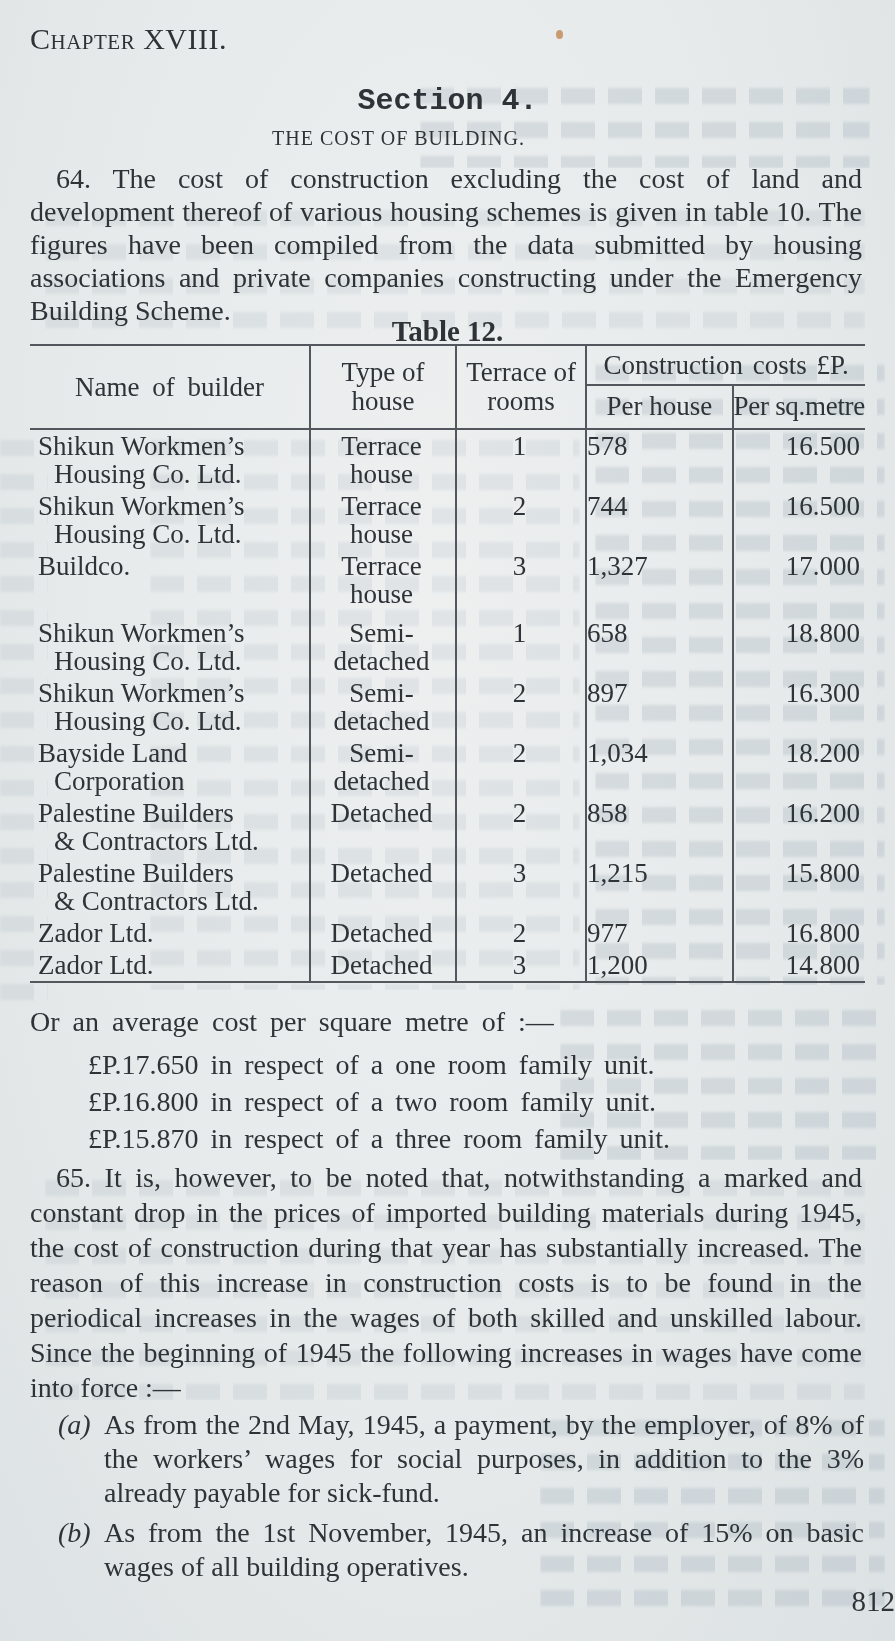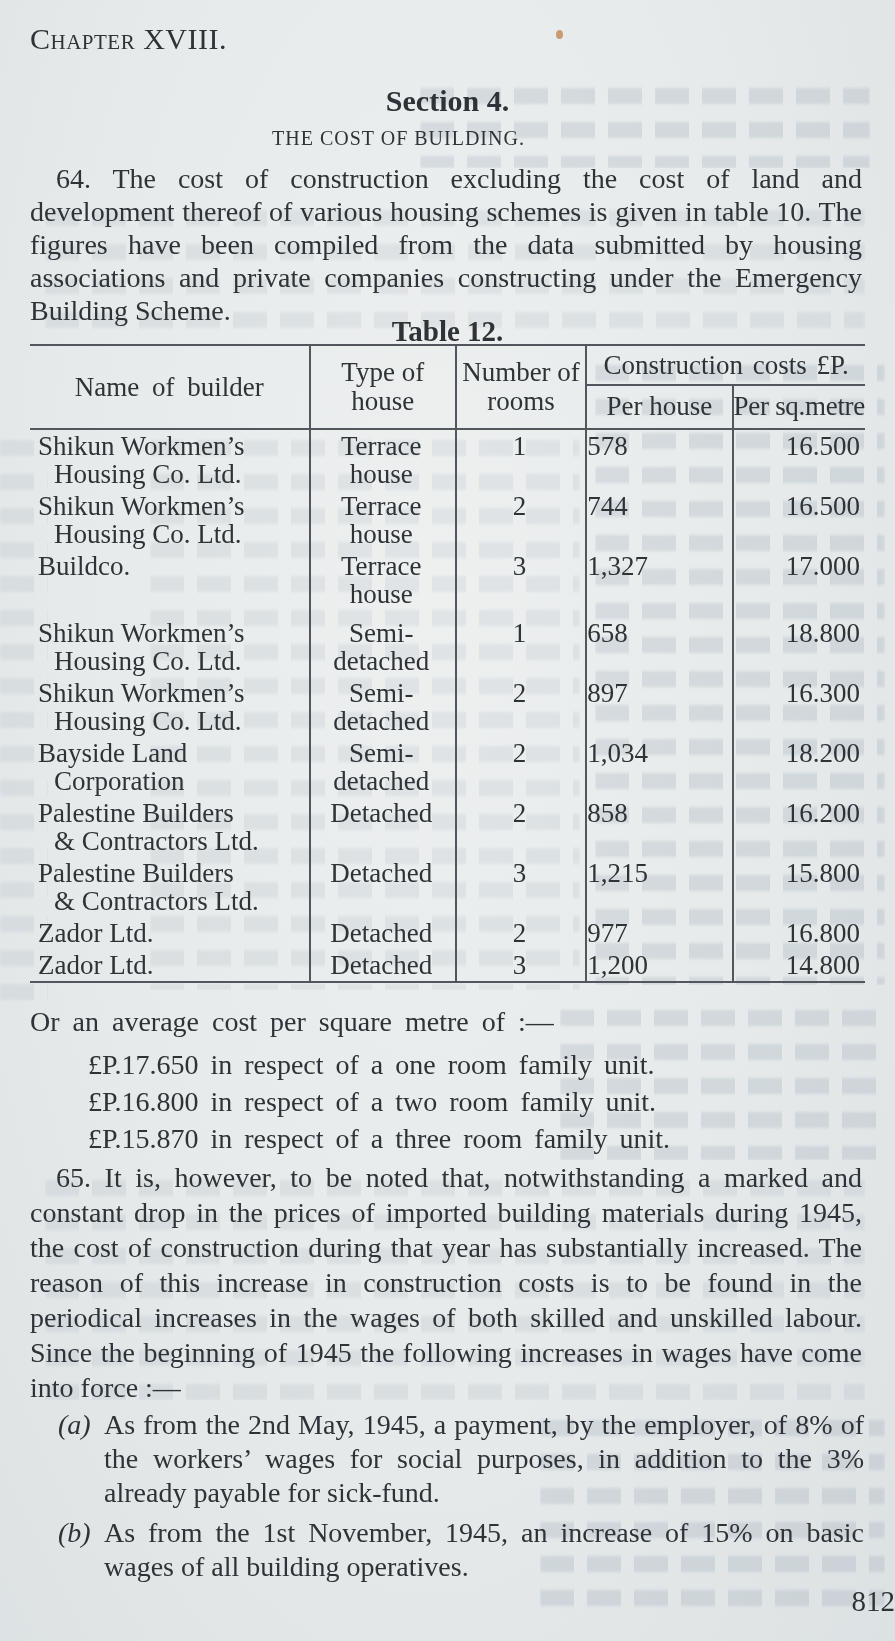--- a/index.html
+++ b/index.html
@@ -25,21 +25,21 @@
     mask-image:repeating-linear-gradient(90deg,#000 0 34px,transparent 34px 47px);
     filter:blur(1.6px); opacity:.42;
   }
   .g-faint { opacity:.26; }
   .speck { position:absolute; left:556px; top:30px; width:7px; height:9px;
     background:#c08048; border-radius:50%; opacity:.75; filter:blur(.6px); z-index:1; }
 
   
   .abs { position:absolute; z-index:2; }
   #chapter { left:30px; top:22px; font-size:30px; font-variant:small-caps; letter-spacing:.5px; }
-  #section { left:0; top:84px; width:895px; text-align:center; font-weight:bold; font-size:30px; }
+  #section { left:0; top:84px; width:895px; text-align:center; font-weight:bold; font-size:30px;font-family:Liberation Mono, monospace; }
   #title   { left:0; top:127px; width:797px; text-align:center; font-size:20px; letter-spacing:1px; }
   #para64  { left:30px; top:162px; width:832px; font-size:28px; line-height:33px;
              text-align:justify; text-indent:26px; }
   #caption { left:0; top:315px; width:895px; text-align:center; font-weight:bold; font-size:29px; }
 
   #costtable { left:30px; top:344px; width:835px; border-collapse:collapse;
                border-top:2.5px solid #51575c; border-bottom:2.5px solid #51575c; }
   #costtable th, #costtable td { font-weight:normal; font-size:27px; background:transparent; }
   #costtable thead th { border-bottom:2px solid #51575c; }
   th.h-name { width:285px; text-align:center; word-spacing:6px; }
@@ -89,21 +89,21 @@
   <div class="abs" id="section">Section 4.</div>
   <div class="abs" id="title">THE COST OF BUILDING.</div>
   <div class="abs" id="para64">64. The cost of construction excluding the cost of land and development thereof of various housing schemes is given in table 10. The figures have been compiled from the data submitted by housing associations and private companies constructing under the Emergency Building Scheme.</div>
   <div class="abs" id="caption">Table 12.</div>
 
   <table class="abs" id="costtable">
     <thead>
       <tr>
         <th class="h-name" rowspan="2">Name of builder</th>
         <th class="h-type" rowspan="2"><span>Type of</span><br><span>house</span></th>
-        <th class="h-rooms" rowspan="2"><span>Number of</span><br><span>rooms</span></th>
+        <th class="h-rooms" rowspan="2"><span>Terrace of</span><br><span>rooms</span></th>
         <th class="h-costs" colspan="2">Construction costs £P.</th>
       </tr>
       <tr>
         <th class="h-sub h-subhouse">Per house</th>
         <th class="h-sub h-subsqm">Per sq.metre</th>
       </tr>
     </thead>
     <tbody>
         <tr>
           <td class="c-name"><span>Shikun Workmen’s</span><br><span class="cont">Housing Co. Ltd.</span></td>

